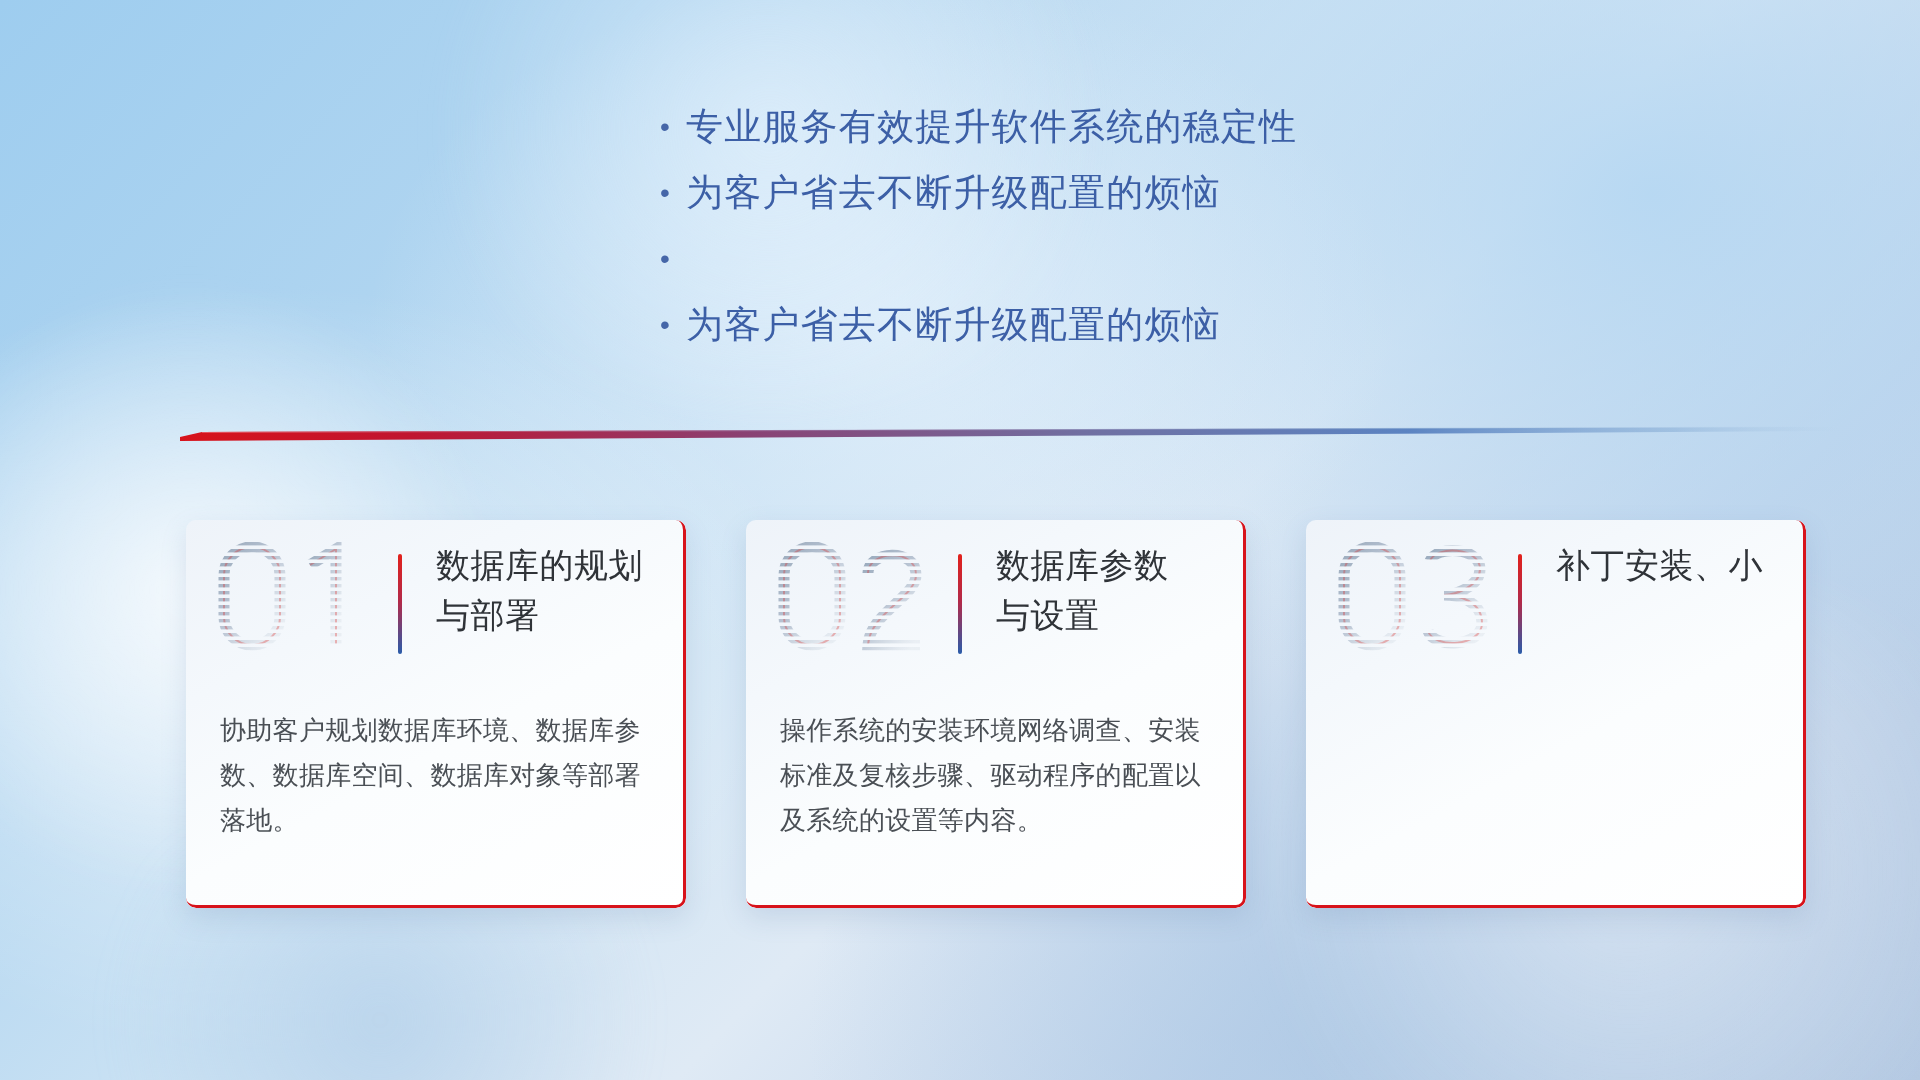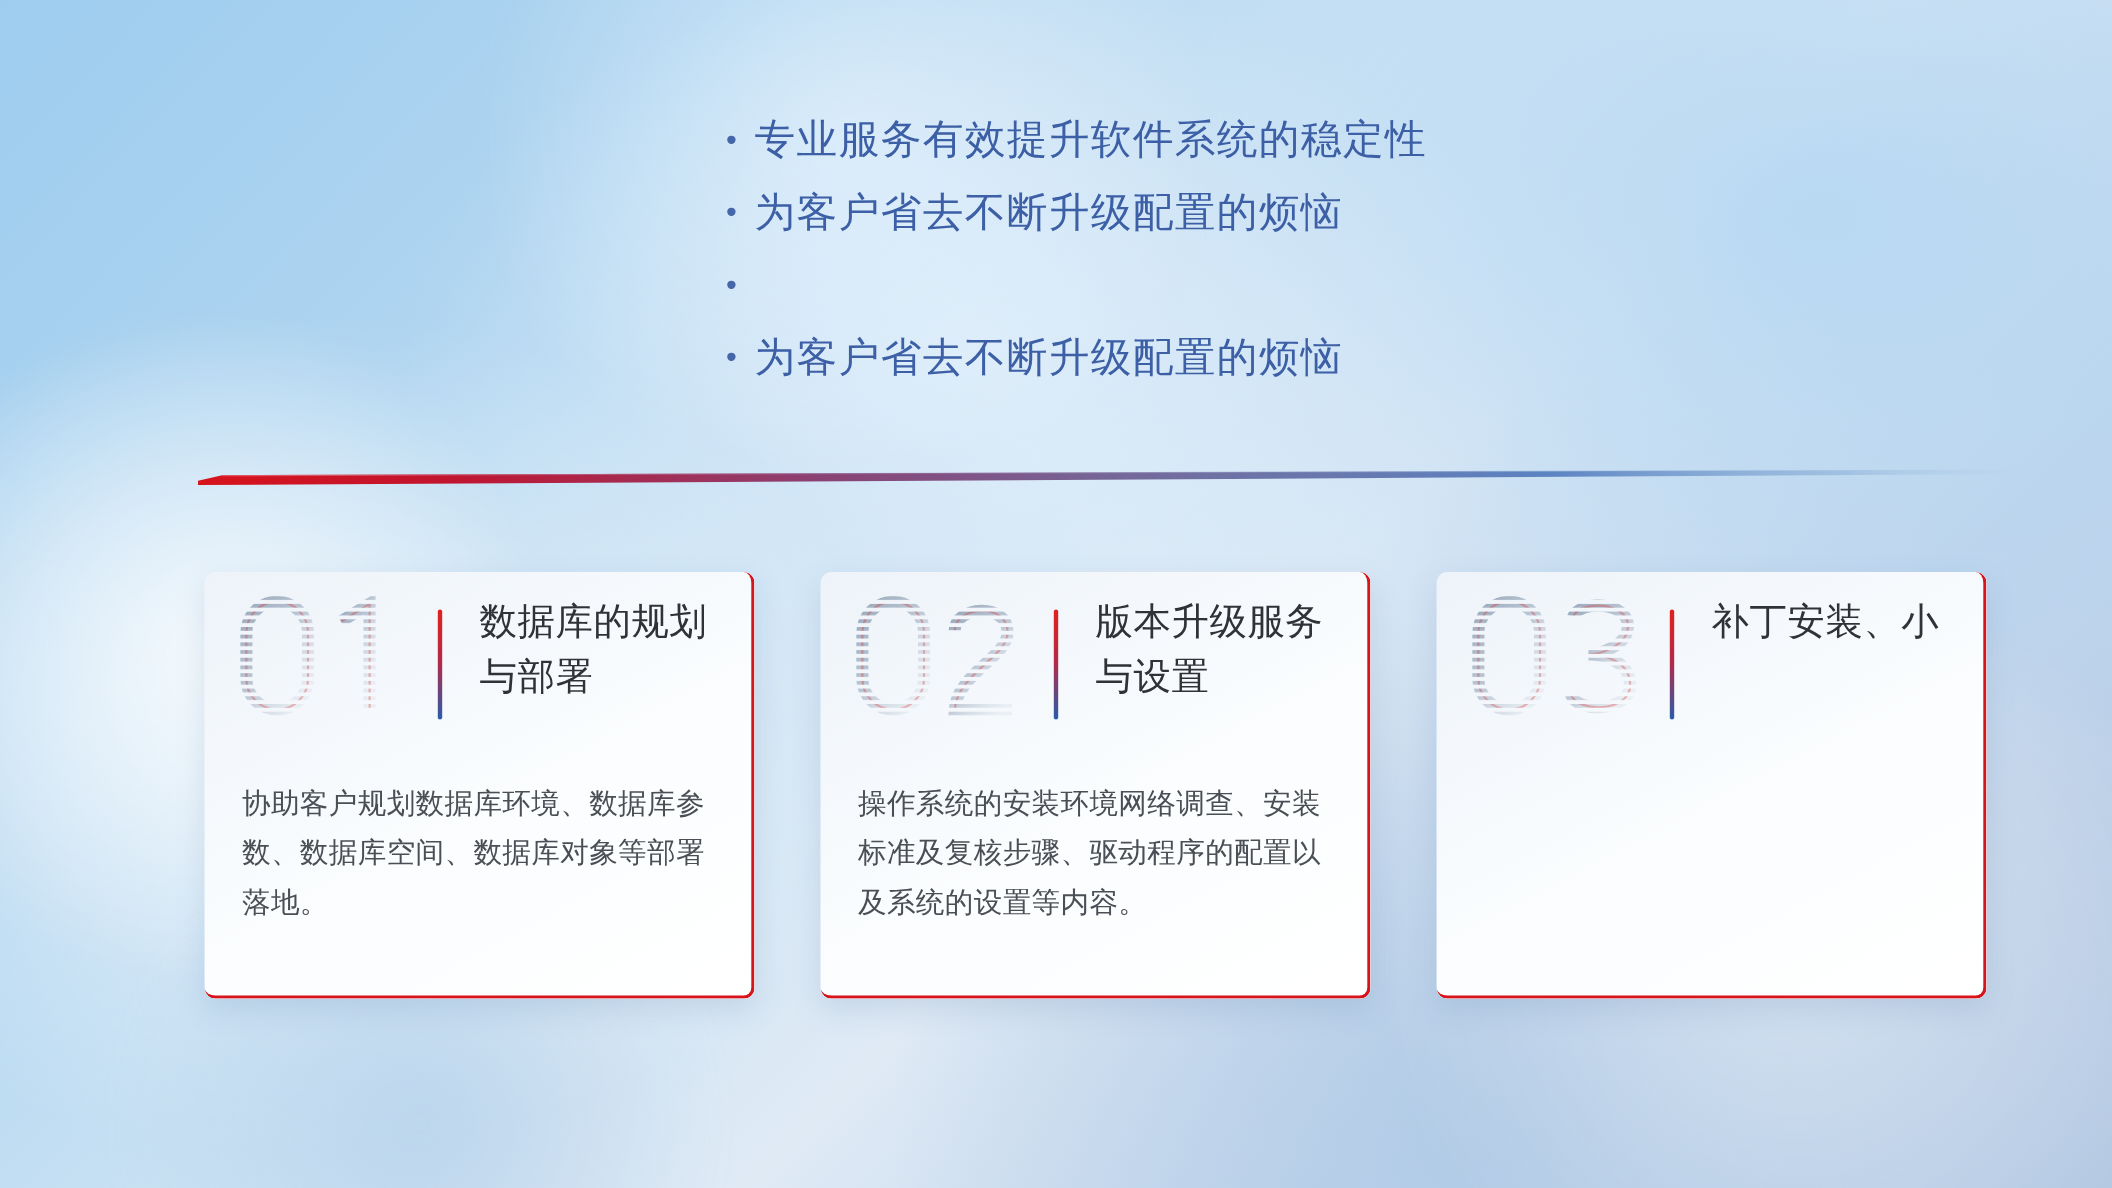--- a/index.html
+++ b/index.html
@@ -285,21 +285,21 @@
               <path d="M98,38 C98,16 146,12 146,40 C146,62 100,78 98,110 L150,110"></path>
             </g>
             <g mask="url(#stripeMask2)" opacity="0.30" fill="none" stroke="#e2211c" stroke-width="2">
               <rect x="14" y="12" width="56" height="98" rx="28"></rect>
               <path d="M98,38 C98,16 146,12 146,40 C146,62 100,78 98,110 L150,110"></path>
             </g>
           </svg>
         </div>
         <div class="accent-bar"></div>
         <div class="card-title">
-          <div>版本升级服务</div>
+          <div>数据库参数</div>
           <div>与设置</div>
         </div>
       </div>
       <div class="card-body">操作系统的安装环境网络调查、安装标准及复核步骤、驱动程序的配置以及系统的设置等内容。</div>
     </div>
 
     <div class="card">
       <div class="card-head">
         <div class="watermark">
           <svg width="186" height="122" viewBox="0 0 186 122" aria-hidden="true">

